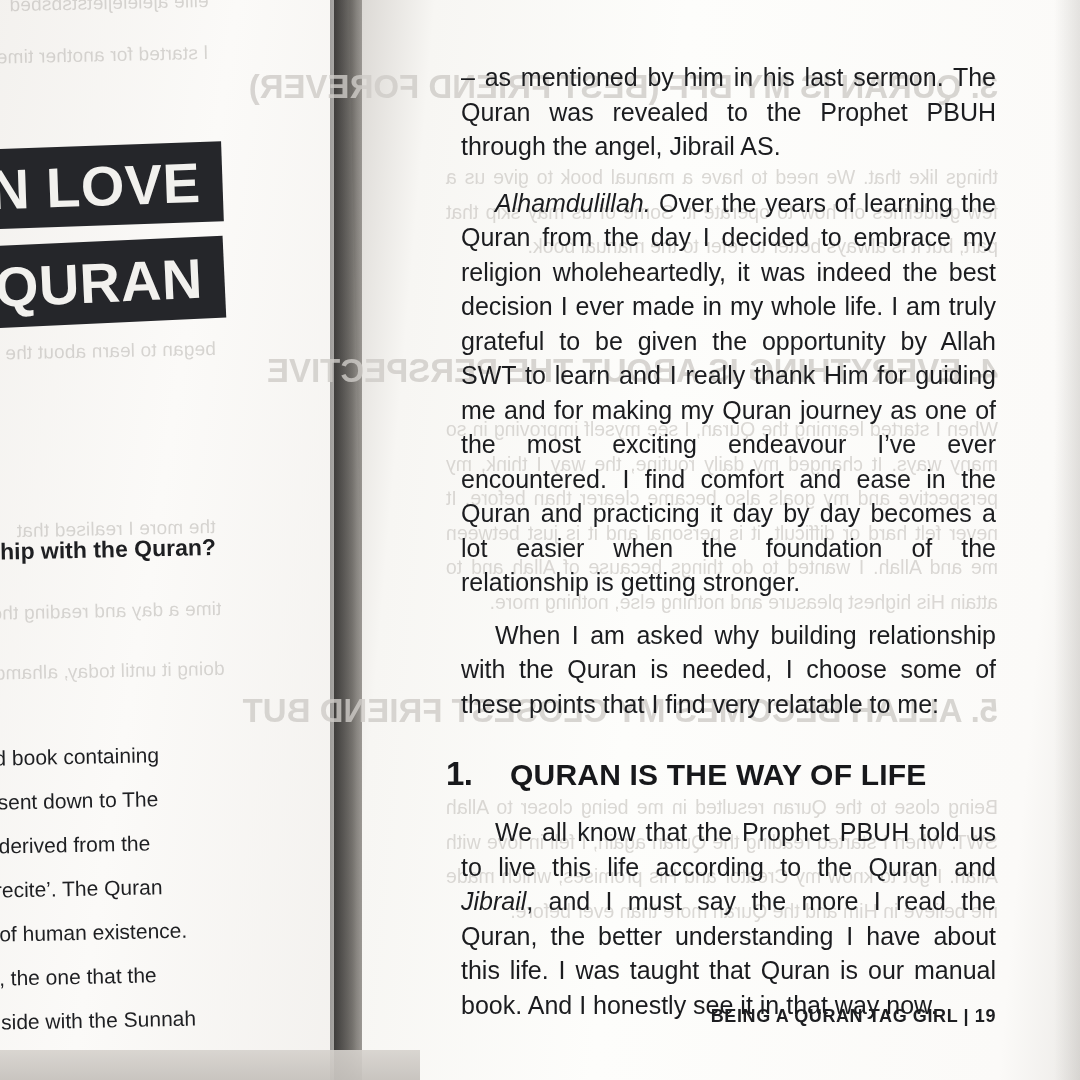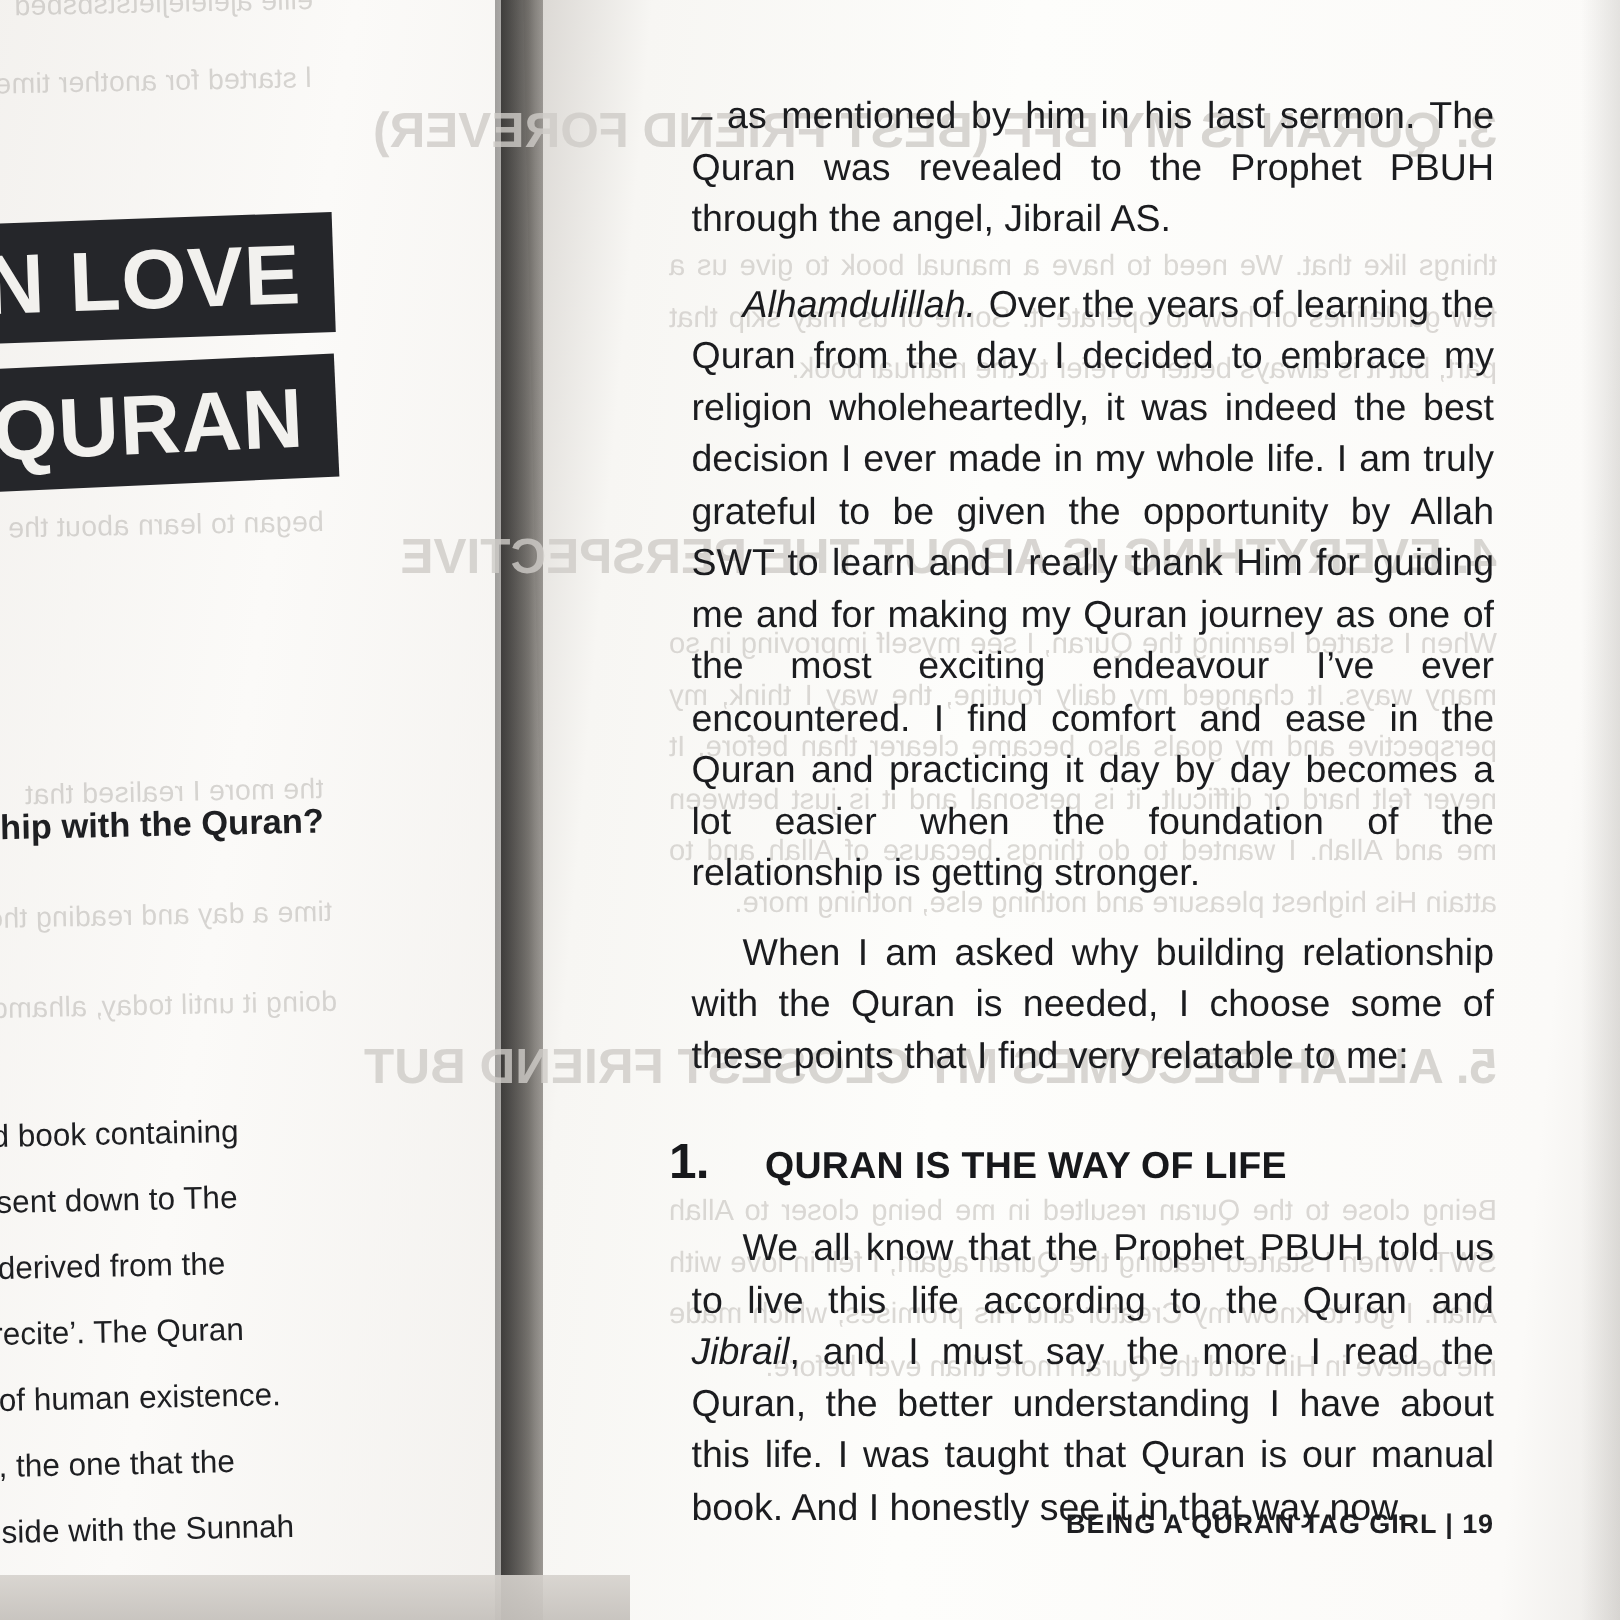--- a/index.html
+++ b/index.html
@@ -152,21 +152,21 @@
     font-family: "Liberation Sans Narrow", "Liberation Sans", sans-serif;
     font-weight: 700;
     color: #17181b;
   }
   .heading .num {
     font-size: 33px;
     width: 64px;
     letter-spacing: -0.5px;
   }
   .heading .htext {
-    font-size: 25px;
+    font-size: 30px;
     letter-spacing: 0.2px;
     white-space: nowrap;
   }
 
   
   .rghost {
     position: absolute;
     color: #cfccc8;
     opacity: 0.75;
     transform: scaleX(-1);

